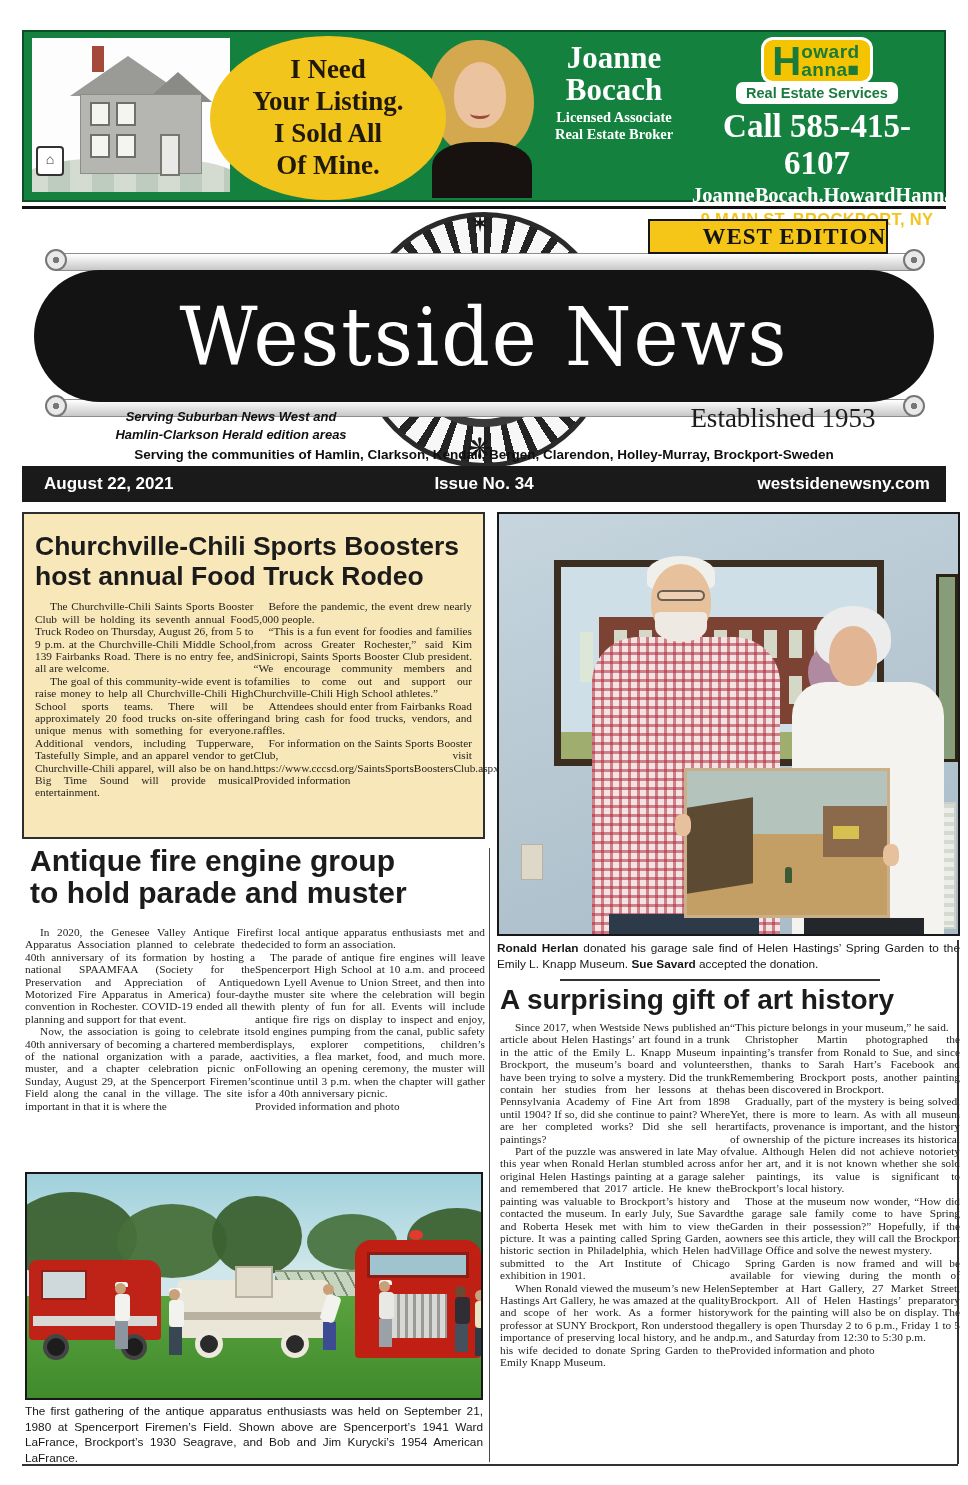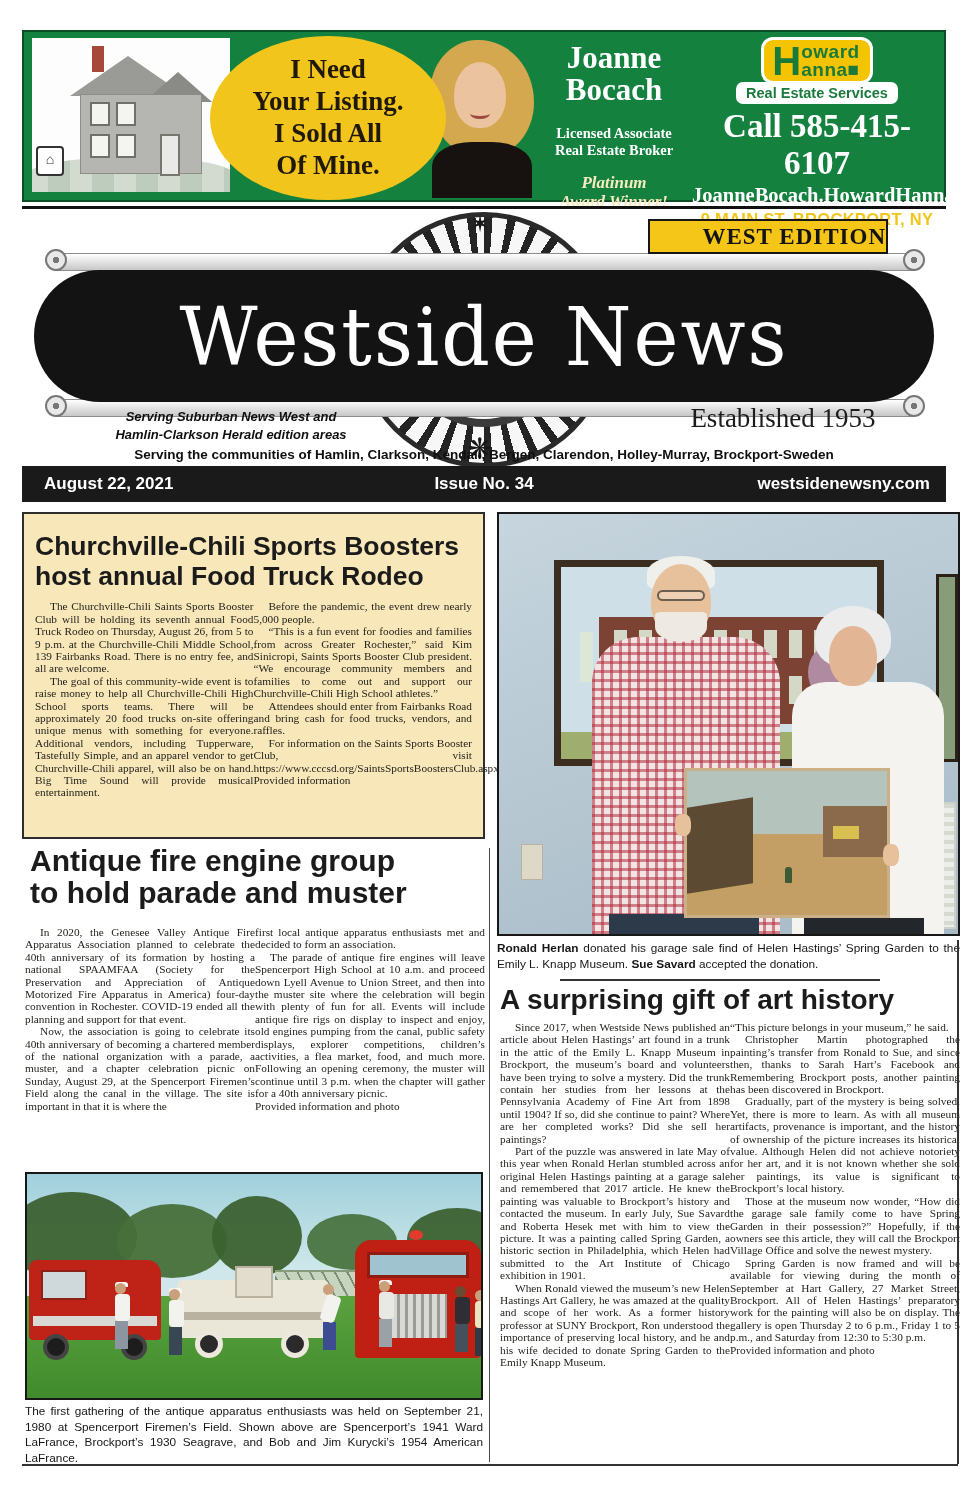--- a/index.html
+++ b/index.html
@@ -31,21 +31,21 @@
   .portrait{left:400px;top:6px;width:116px;height:160px;overflow:hidden;}
   .p-hair{left:6px;top:2px;width:104px;height:118px;border-radius:46% 54% 48% 52%;
       background:radial-gradient(circle at 50% 40%,#e7c061 0 55%,#c89а44 70%,#b98f3c 100%);
       background-color:#d3a84e;}
   .p-face{left:30px;top:24px;width:52px;height:66px;border-radius:50% 50% 46% 46%;background:#ecc39f;}
   .p-smile{left:46px;top:70px;width:20px;height:8px;border-bottom:3px solid #9c4b3e;border-radius:50%;}
   .p-body{left:8px;top:104px;width:100px;height:60px;border-radius:40% 40% 0 0;background:#17120f;}
   .agent-txt{left:512px;top:10px;width:156px;text-align:center;color:#fff;
       font-family:"Liberation Serif",serif;}
   .agent-name{font-weight:bold;font-size:31px;line-height:1.02;}
-  .agent-title{font-weight:bold;font-size:14.5px;line-height:1.15;margin-top:20px;}
+  .agent-title{font-weight:bold;font-size:14.5px;line-height:1.15;margin-top:4px;}
   .agent-award{font-weight:bold;font-style:italic;font-size:17px;line-height:1.15;margin-top:14px;
       color:#f6ecc0;}
   .ad-right{left:668px;top:8px;width:250px;text-align:center;color:#fff;}
   .hh-logo{display:inline-block;background:var(--brand-yellow,#F5C400);border-radius:9px;
       box-shadow:0 0 0 3px #fff;padding:3px 10px 2px 8px;}
   .hh-row{display:flex;align-items:center;}
   .hh-h{font-family:"Liberation Sans",sans-serif;font-weight:bold;font-size:40px;line-height:.9;
       color:var(--brand-green,#1A7A3C);}
   .hh-col{display:flex;flex-direction:column;text-align:left;}
   .hh-col span{font-family:"Liberation Sans",sans-serif;font-weight:bold;font-size:19px;
@@ -208,24 +208,20 @@
       <div class="abs p-smile"></div>
       <div class="abs p-body"></div>
     </div>
     <div class="abs agent-txt">
       <div class="agent-name">Joanne</div>
       <div class="agent-name">Bocach</div>
       <div class="agent-title">
         <div>Licensed Associate</div>
         <div>Real Estate Broker</div>
       </div>
-      <div class="agent-award">
-        <div>Platinum</div>
-        <div>Award Winner!</div>
-      </div>
     </div>
     <div class="abs ad-right">
       <div class="hh-logo">
         <div class="hh-row">
           <span class="hh-h">H</span>
           <span class="hh-col">
             <span>oward</span>
             <span>anna■</span>
           </span>
         </div>

